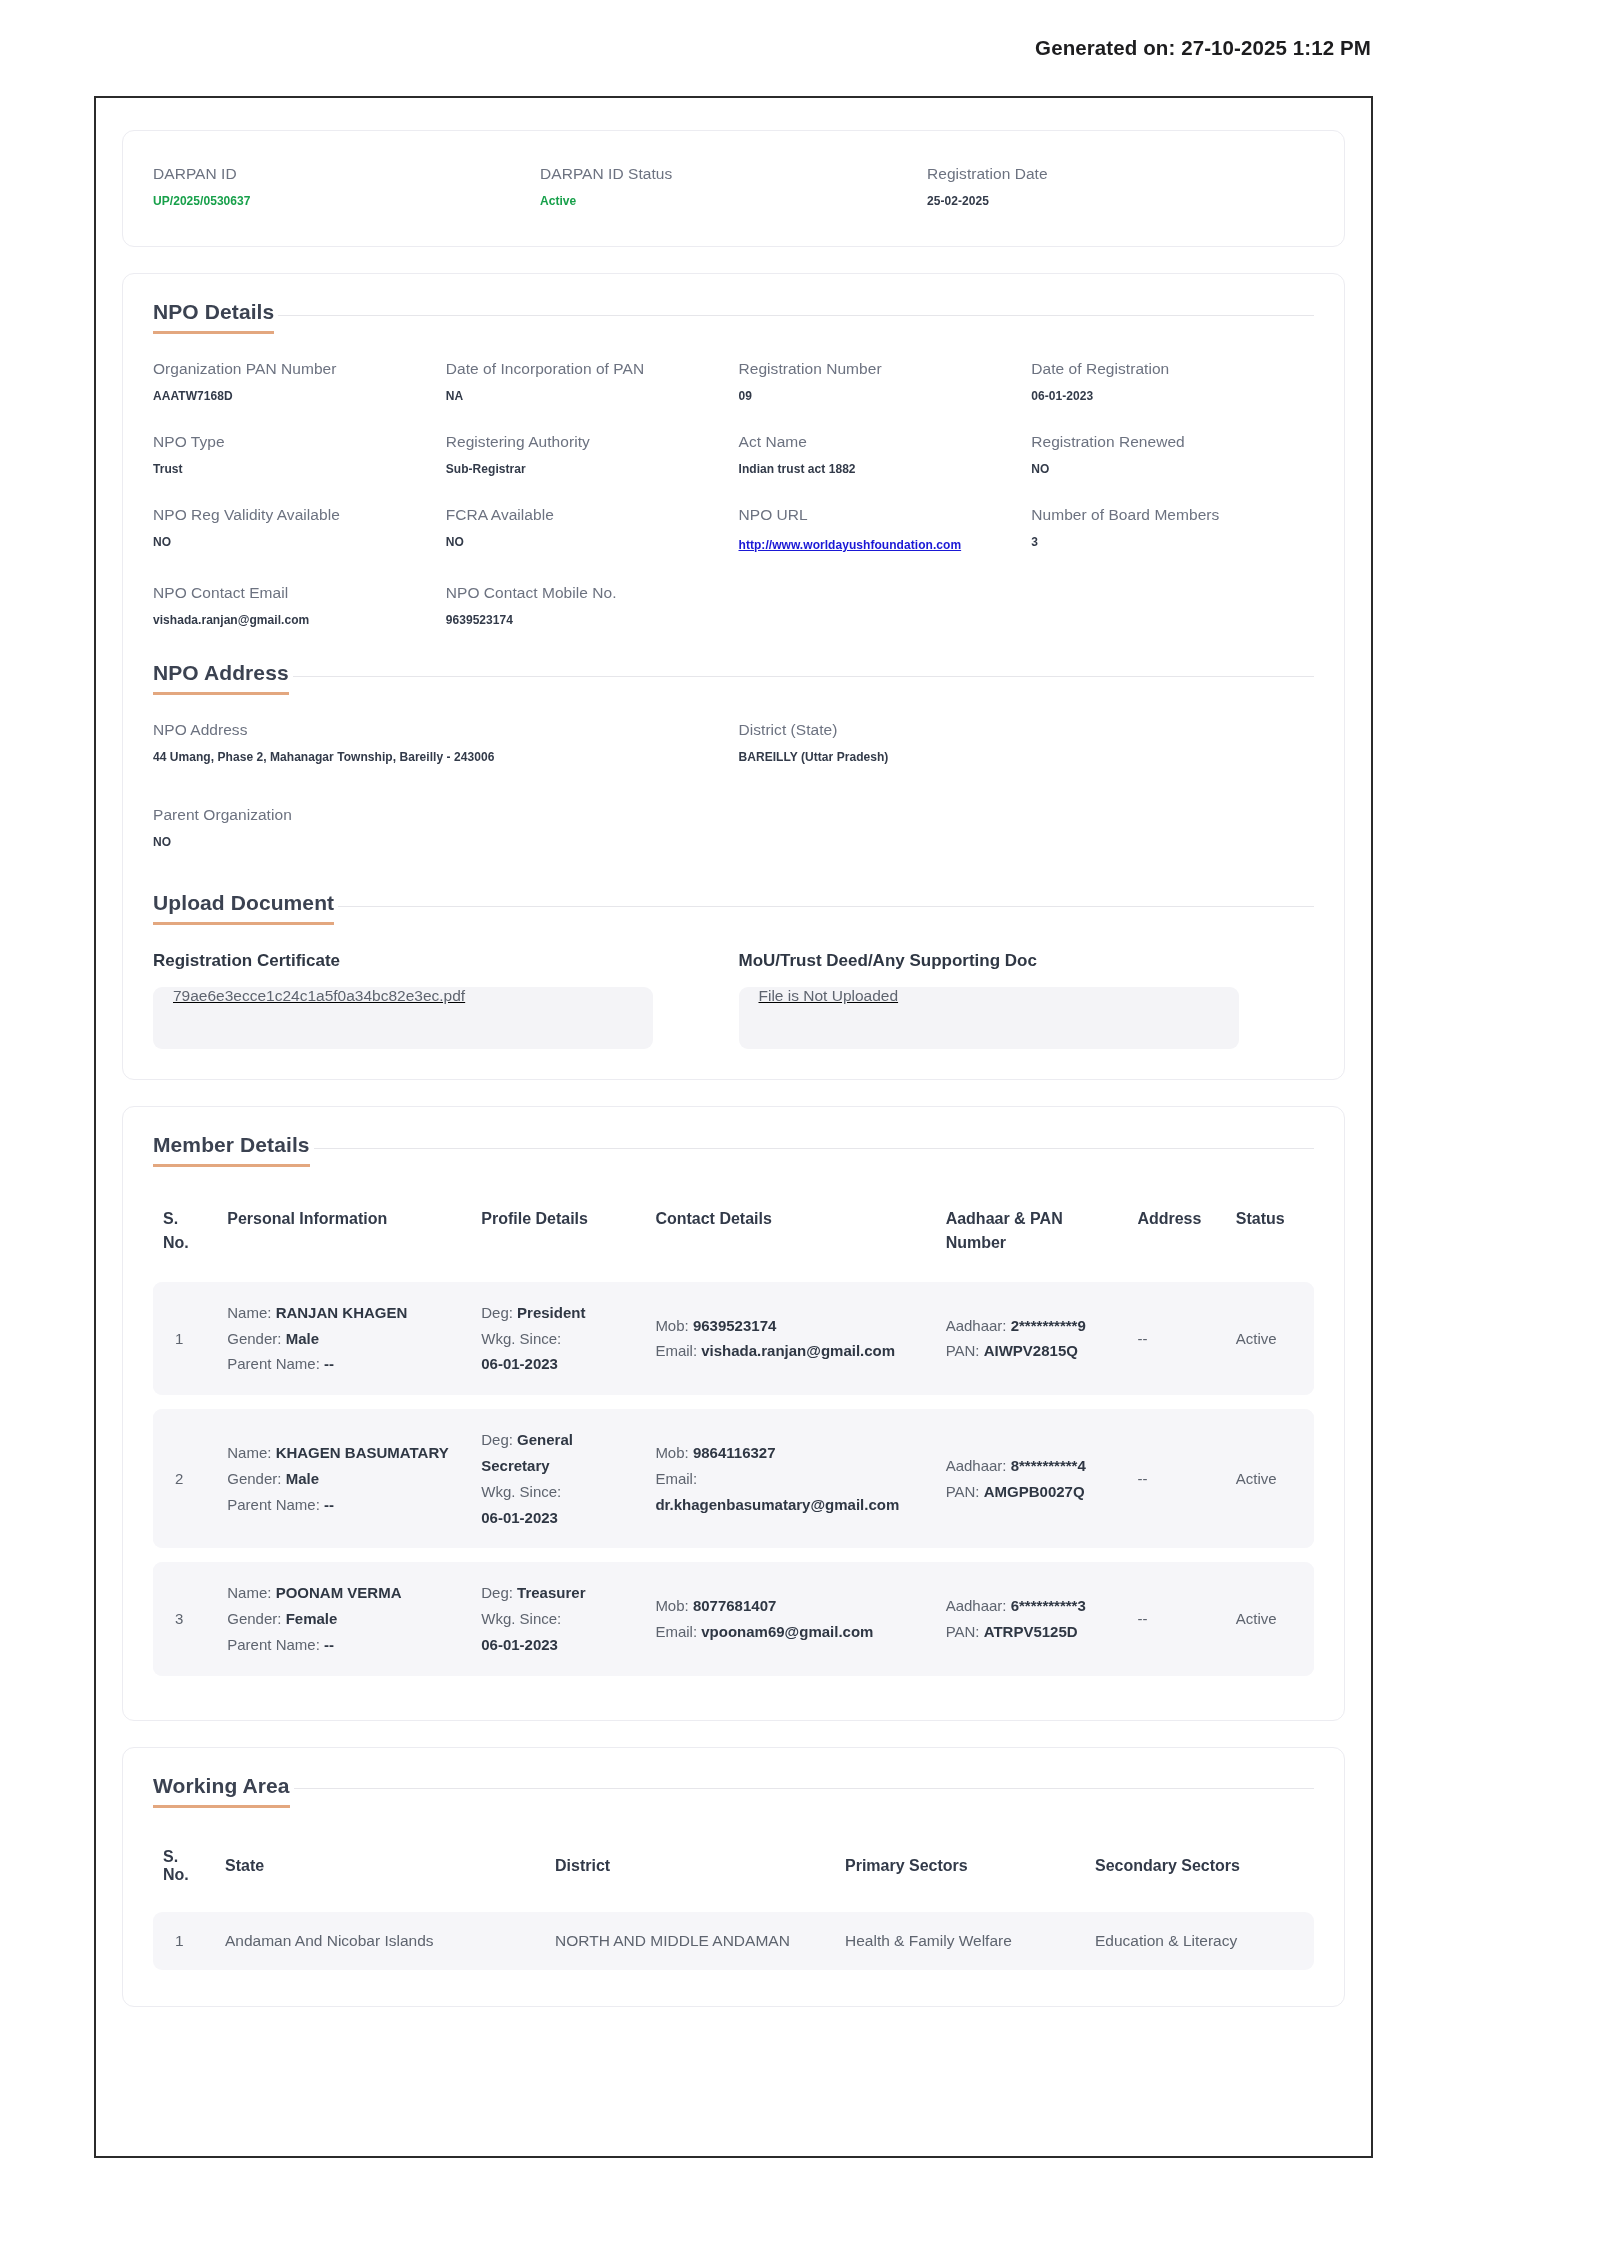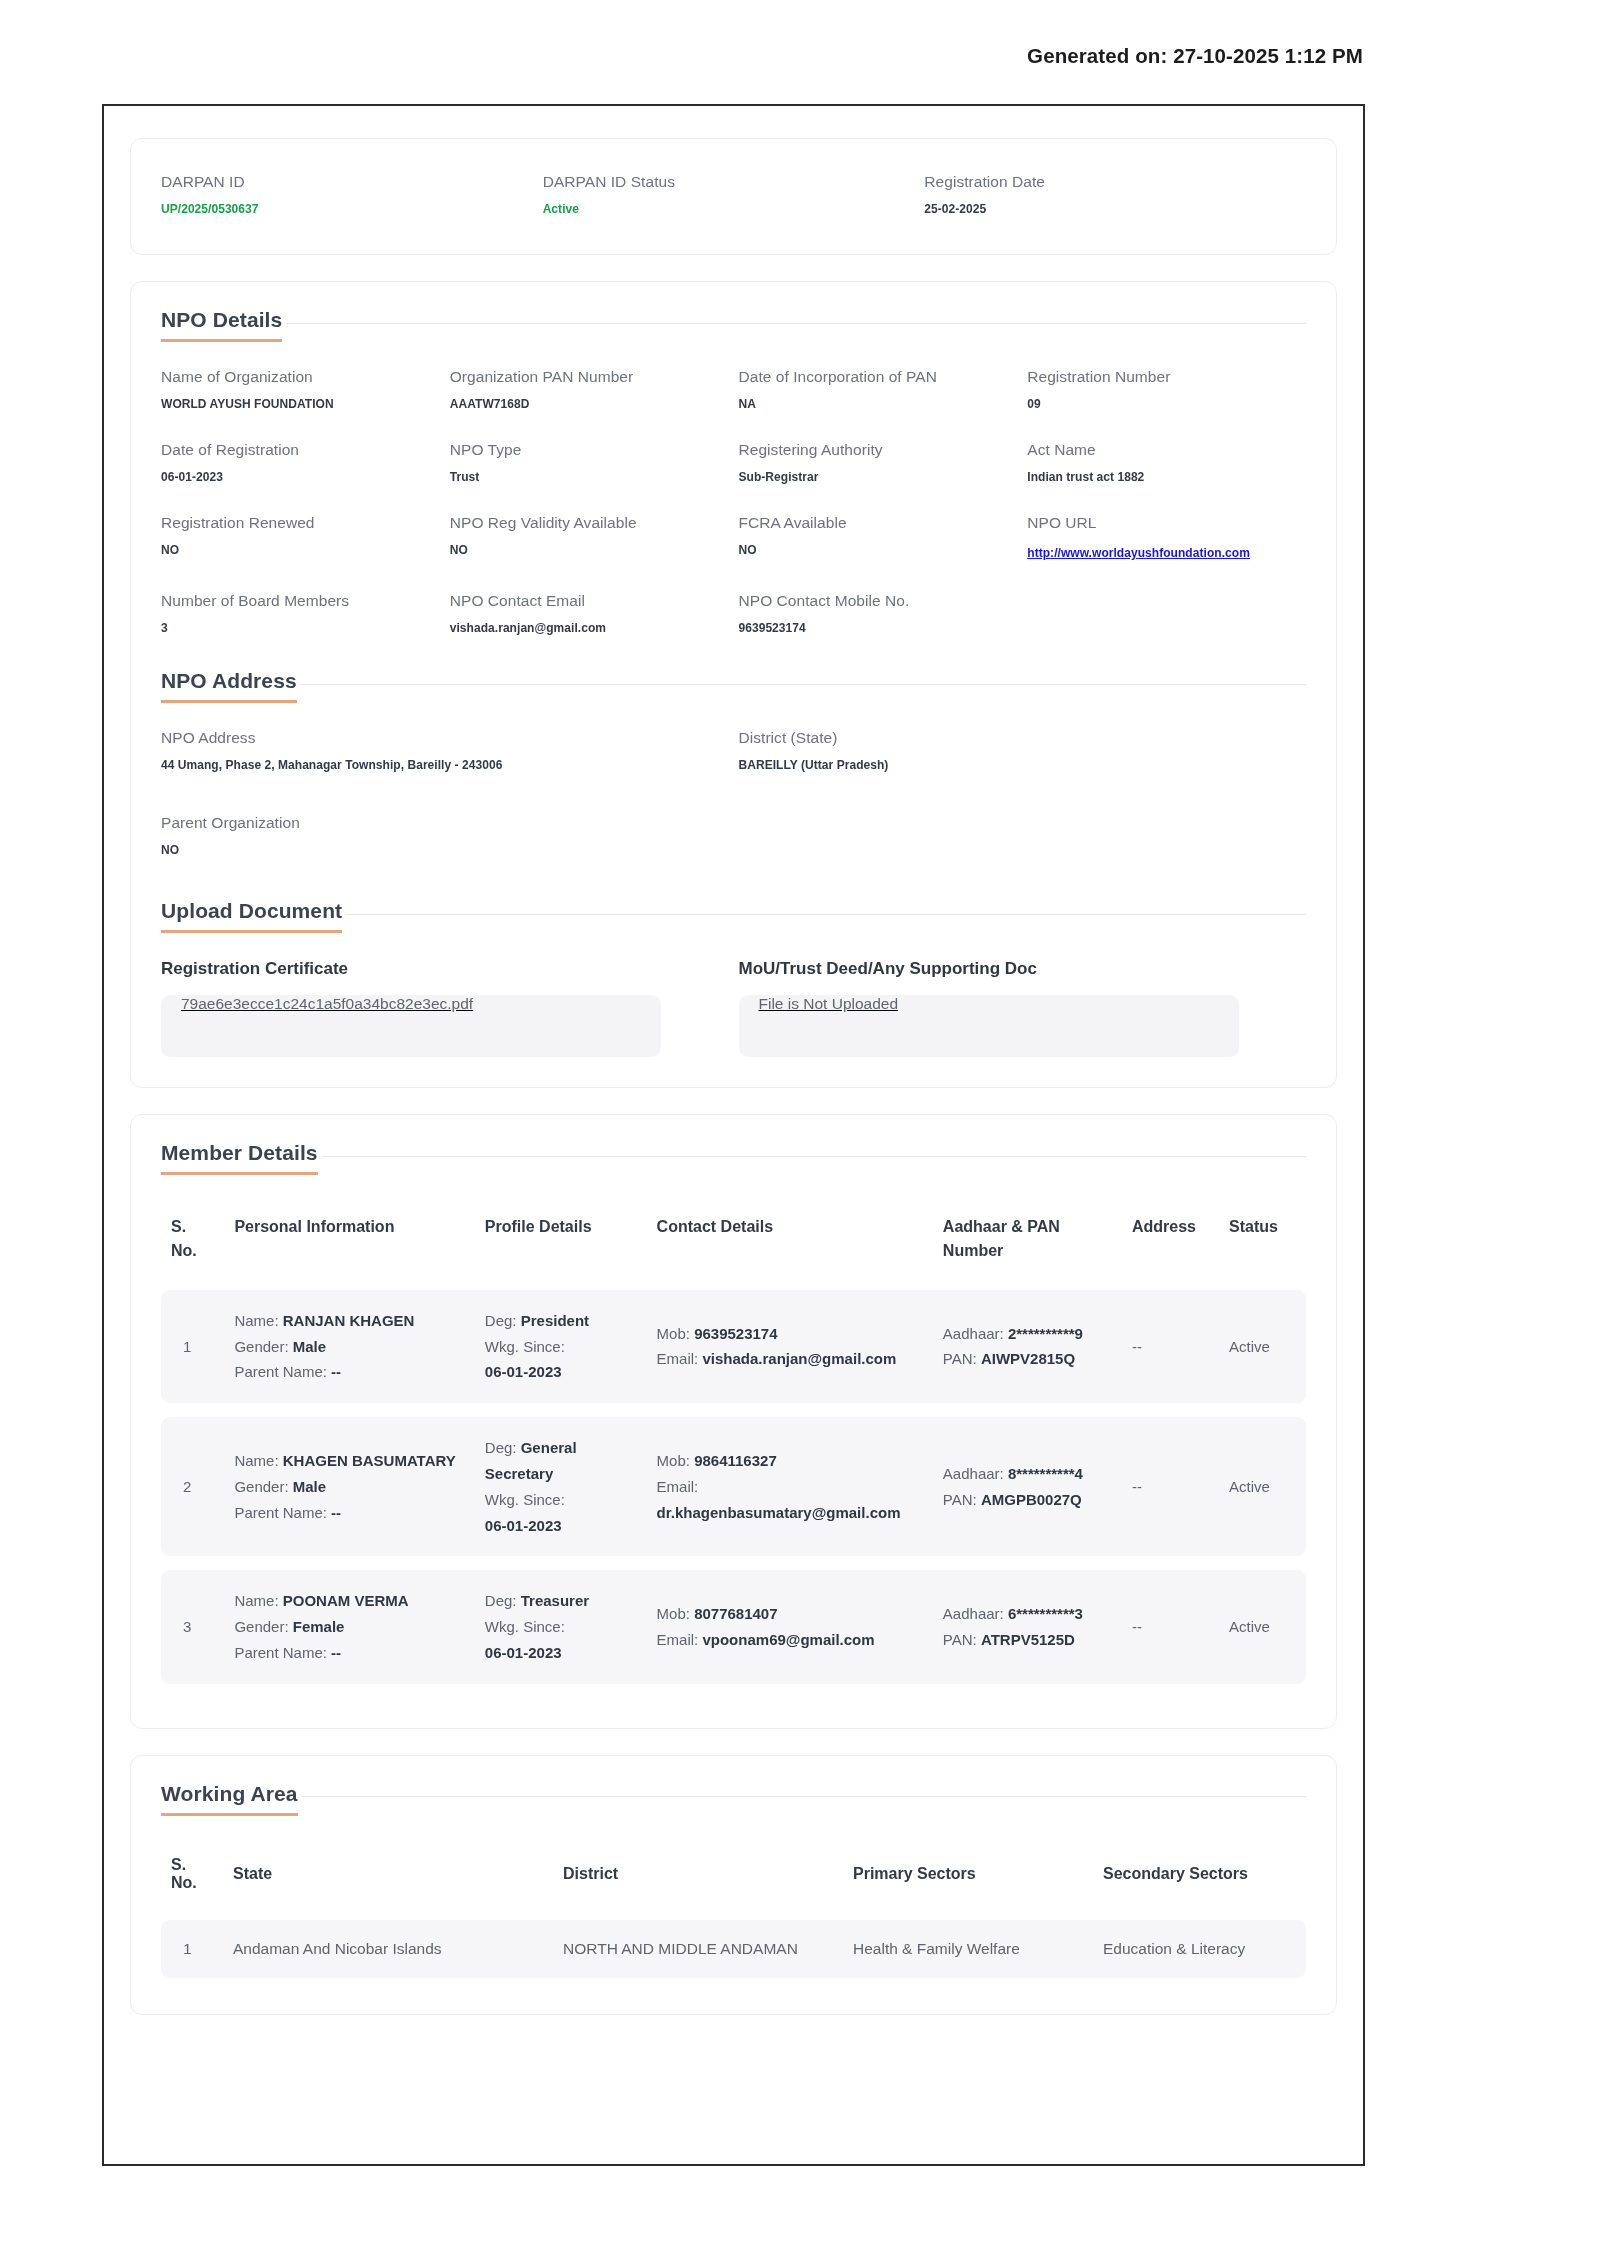--- a/index.html
+++ b/index.html
@@ -7,21 +7,21 @@
   html, body {
     background: #ffffff;
     font-family: "Liberation Sans", sans-serif;
   }
 
   .page {
     position: relative;
     width: 1453px;
     min-height: 2262px;
     background: #ffffff;
-    padding: 8px;
+    padding: 0;
   }
 
   
   .genbar {
     height: 96px;
     display: flex;
     align-items: center;
     justify-content: flex-end;
     padding-right: 82px;
   }
@@ -227,24 +227,20 @@
 
     <div class="card">
 
       <div class="sec-head">
         <div class="sec-title">NPO Details</div>
         <div class="sec-rule"></div>
       </div>
 
       <div class="grid4" style="margin-bottom:34px;">
         <div>
-          <div class="field-label">Name of Organization</div>
-          <div class="field-value">WORLD AYUSH FOUNDATION</div>
-        </div>
-        <div>
           <div class="field-label">Organization PAN Number</div>
           <div class="field-value">AAATW7168D</div>
         </div>
         <div>
           <div class="field-label">Date of Incorporation of PAN</div>
           <div class="field-value">NA</div>
         </div>
         <div>
           <div class="field-label">Registration Number</div>
           <div class="field-value">09</div>

